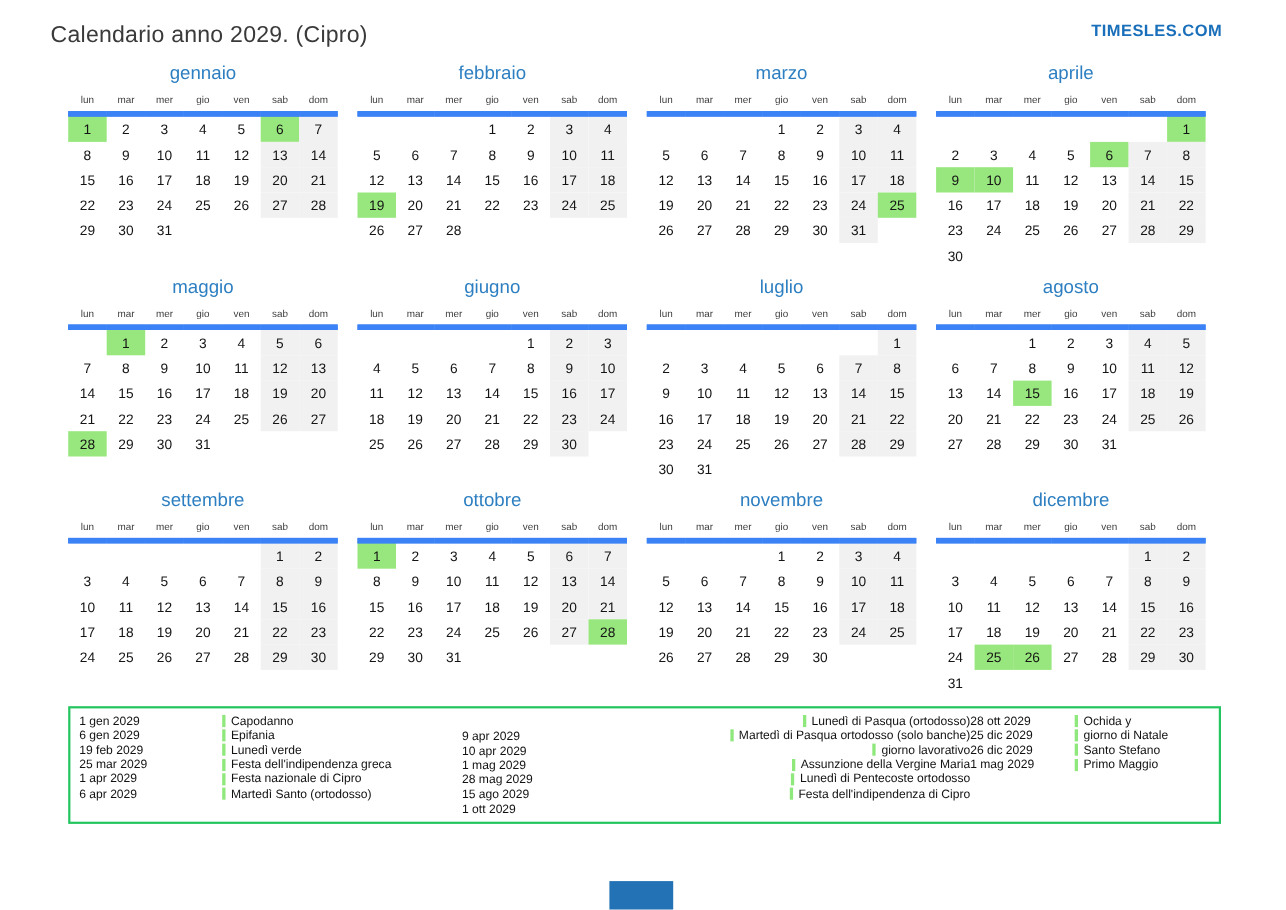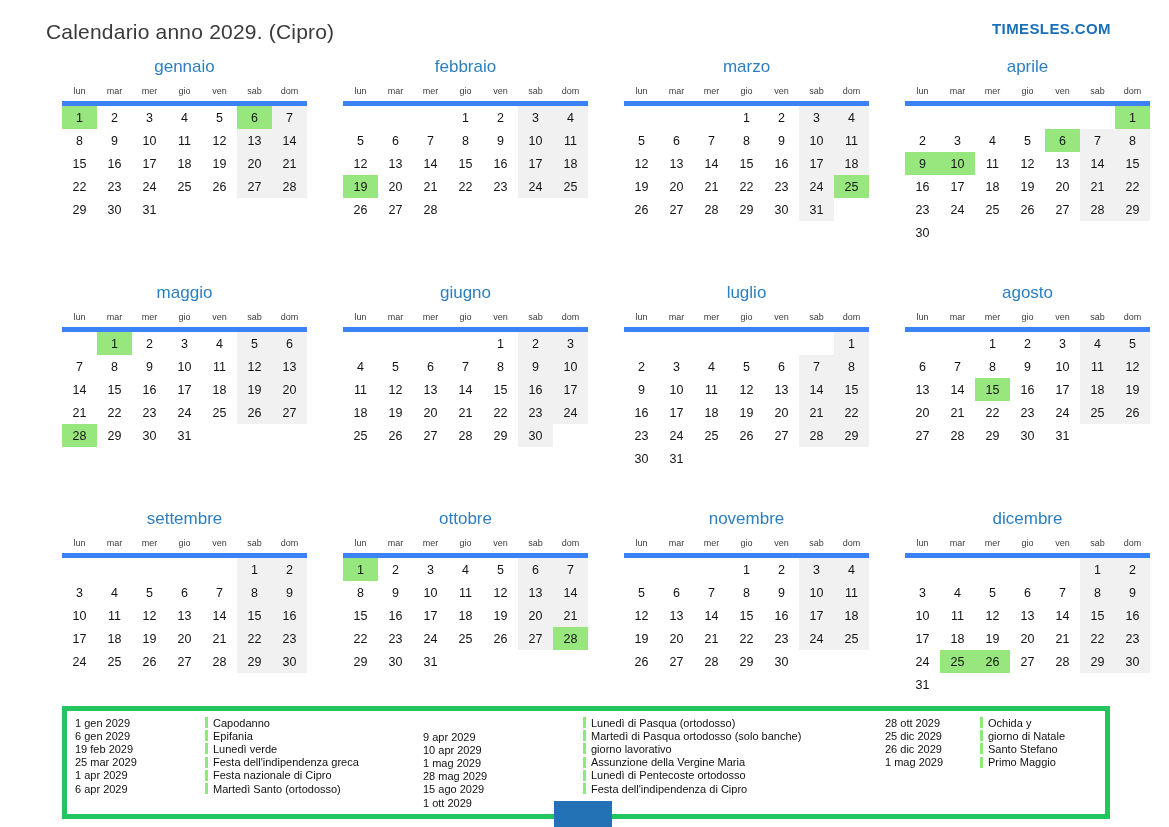--- a/index.html
+++ b/index.html
@@ -5,38 +5,38 @@
   html,body{margin:0;padding:0;}
   body{
     width:1169px;height:827px;position:relative;overflow:hidden;
     background:#ffffff;font-family:"Liberation Sans",sans-serif;
   }
   .topbar{display:flex;justify-content:space-between;align-items:flex-start;
     padding:20px 58px 0 46px;}
   .page-title{font-size:21px;font-weight:400;color:#3a3a3a;margin:0;letter-spacing:.2px;}
   .site-link{font-size:15px;font-weight:bold;color:#1a6fba;text-decoration:none;letter-spacing:.4px;cursor:pointer;}
   .months{margin:13px 0 0 62px;display:grid;grid-template-columns:repeat(4,245px);
-    column-gap:18px;row-gap:4px;gap:36px;}
+    column-gap:18px;row-gap:4px;}
   .month{height:190px;}
   .month-title{text-align:center;color:#2d7fc1;font-size:17px;font-weight:400;margin:0 0 6px 0;}
   table.cal{border-collapse:collapse;table-layout:fixed;}
   table.cal thead tr{border-bottom:5px solid #3b82f6;}
   table.cal th{width:35px;height:15px;font-size:9px;font-weight:normal;color:#3d3d3d;
     text-align:center;padding:0 0 3px 0;}
   table.cal td{width:35px;height:23px;text-align:center;font-size:12.5px;color:#141414;padding:0;}
   td.weekend{background:#f1f1f1;}
   td.holiday{background:#98e77e;}
-  .legend{margin:7px 0 0 62px;width:1048px;box-sizing:border-box;border:5px solid #22c55e;
+  .legend{margin:7px 0 0 62px;width:1048px;box-sizing:border-box;border:2px solid #22c55e;
     padding:5px 0 5px 8px;display:flex;font-size:11px;color:#111;}
   .lg-col{display:flex;flex-direction:column;}
   .lg-row{height:13.2px;display:flex;align-items:center;white-space:nowrap;}
   .lg-dates-1{width:130px;}
   .lg-items-1{width:218px;}
   .lg-dates-2{width:160px;margin-top:14px;}
-  .lg-items-2{width:302px;}
+  .lg-items-2{width:302px;align-items:flex-end;}
   .lg-dates-3{width:95px;}
   .lg-items-3{flex:1;}
   .lg-bar{display:inline-block;width:3px;height:11px;background:#8fe87c;margin-right:5px;flex:0 0 3px;}
   .footer-badge{position:absolute;left:554px;top:801px;width:58px;height:26px;background:#2272b5;}
 </style>
 </head>
 <body>
 
 <div class="topbar">
   <h1 class="page-title">Calendario anno 2029. (Cipro)</h1>

